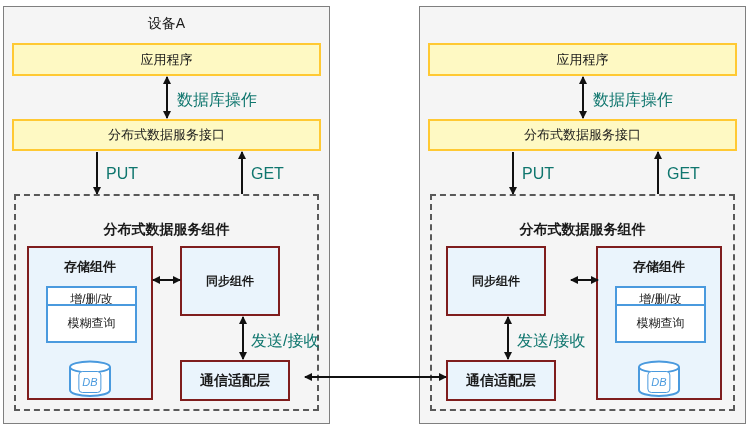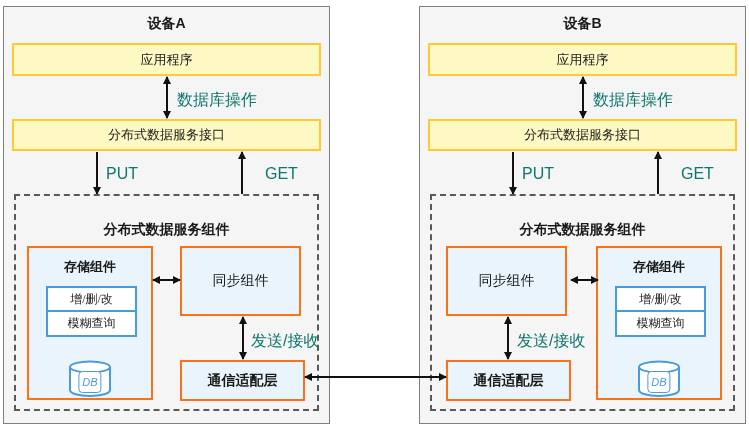--- a/index.html
+++ b/index.html
@@ -8,21 +8,21 @@
     font-family:"Liberation Sans", sans-serif; color:#1a1a1a; overflow:hidden;
   }
   .device {
     position:absolute; top:6px; width:327px; height:418px;
     background:#f5f5f5; border:1px solid #7f7f7f; box-sizing:border-box;
   }
   .device.dev-a { left:3px; }
   .device.dev-b { left:419px; }
   .device-title {
     position:absolute; top:8px; left:0; right:0; text-align:center;
-    font-weight:bold; font-size:14px;
+    font-weight:normal; font-size:14px;
   }
   .box {
     position:absolute; display:flex; align-items:center; justify-content:center;
     box-sizing:border-box; text-align:center;
   }
   .ybox { background:#fef9c3; border:2px solid #FFC933; font-size:13px; }
   .app-box       { left:8px; right:8px; top:36px;  height:33px; }
   .interface-box { left:8px; right:8px; top:112px; height:32px; }
 
   .small-label { position:absolute; font-size:16px; white-space:nowrap; color:#0f766e; }
@@ -49,53 +49,53 @@
     content:""; position:absolute; right:-1px; top:-3.5px;
     border-top:4.5px solid transparent; border-bottom:4.5px solid transparent;
     border-left:8px solid #111;
   }
 
   .dbop-arrow { left:162px; top:70px;  height:41px; }
   .dbop-label { left:173px; top:83px; }
   .put-arrow  { left:92px;  top:145px; height:42px; }
   .put-label  { left:102px; top:158px; }
   .get-arrow  { left:237px; top:145px; height:42px; }
-  .get-label  { left:247px; top:158px;margin-left:14px; }
+  .get-label  { left:247px; top:158px; }
 
   .dashed-box {
     position:absolute; left:10px; right:10px; top:187px; bottom:12px;
     border:2px dashed #595959; box-sizing:border-box;
   }
   .dashed-title {
     position:absolute; top:25px; left:0; right:0; text-align:center;
     font-weight:bold; font-size:14px;
   }
 
-  .bbox { background:#EAF4FC; border:2px solid #f97316; }
+  .bbox { background:#EAF4FC; border:2px solid #7f1d1d; }
   .storage-box { left:11px; top:50px; width:126px; height:154px; display:block; }
   .mirror .storage-box { left:auto; right:11px; }
   .bbox-title {
     position:absolute; top:10px; left:0; right:0; text-align:center;
     font-weight:bold; font-size:13px;
   }
-  .sync-box { left:164px; top:50px; width:121px; height:70px; font-weight:normal; font-size:14px; }
+  .sync-box { left:164px; top:50px; width:100px; height:70px; font-weight:bold; font-size:12px; }
   .mirror .sync-box { left:14px; }
-  .comm-box { left:164px; top:164px; width:125px; height:41px; font-weight:bold; font-size:14px; }
+  .comm-box { left:164px; top:164px; width:110px; height:41px; font-weight:bold; font-size:14px; }
   .mirror .comm-box { left:14px; }
 
   .ss-arrow { left:137px; top:83px; width:27px; }
   .mirror .ss-arrow { left:139px; }
   .sr-arrow { left:226px; top:121px; height:42px; }
   .mirror .sr-arrow { left:75px; }
   .sr-label { left:235px; top:135px; }
   .mirror .sr-label { left:85px; }
 
-  .wbox { background:#ffffff; border:2px solid #4A9ADE; font-size:12px;font-family:Liberation Serif, serif; }
+  .wbox { background:#ffffff; border:2px solid #4A9ADE; font-size:12px; }
   .crud-box  { left:17px; top:38px; width:91px; height:27px; }
-  .fuzzy-box { left:17px; top:62px; width:91px; height:27px; }
+  .fuzzy-box { left:17px; top:56px; width:91px; height:39px; }
 
   .db-icon { position:absolute; left:50%; top:112px; transform:translateX(-50%); width:46px; height:38px; }
   .db-label {
     position:absolute; left:50%; top:11px; transform:translateX(-50%);
     background:#fff; border:1.5px solid #4A9ADE; border-radius:4px;
     color:#4A9ADE; font-size:11px; line-height:14px; padding:3px 3px;font-style:italic;
   }
 
   .conn-label { left:327px; top:357px; width:96px; text-align:center; }
   .conn-arrow { left:305px; top:376px; width:141px; }
@@ -152,21 +152,20 @@
       <div class="varrow head-top head-bottom sr-arrow"></div>
       <div class="small-label sr-label">发送/接收</div>
 
       <div class="box bbox comm-box">
         <span>通信适配层</span>
       </div>
     </div>
   </div>
 
   <div class="device dev-b mirror">
-    <div class="device-title">设备B</div>
 
     <div class="box ybox app-box">
       <span>应用程序</span>
     </div>
 
     <div class="varrow head-top head-bottom dbop-arrow"></div>
     <div class="small-label dbop-label">数据库操作</div>
 
     <div class="box ybox interface-box">
       <span>分布式数据服务接口</span>

